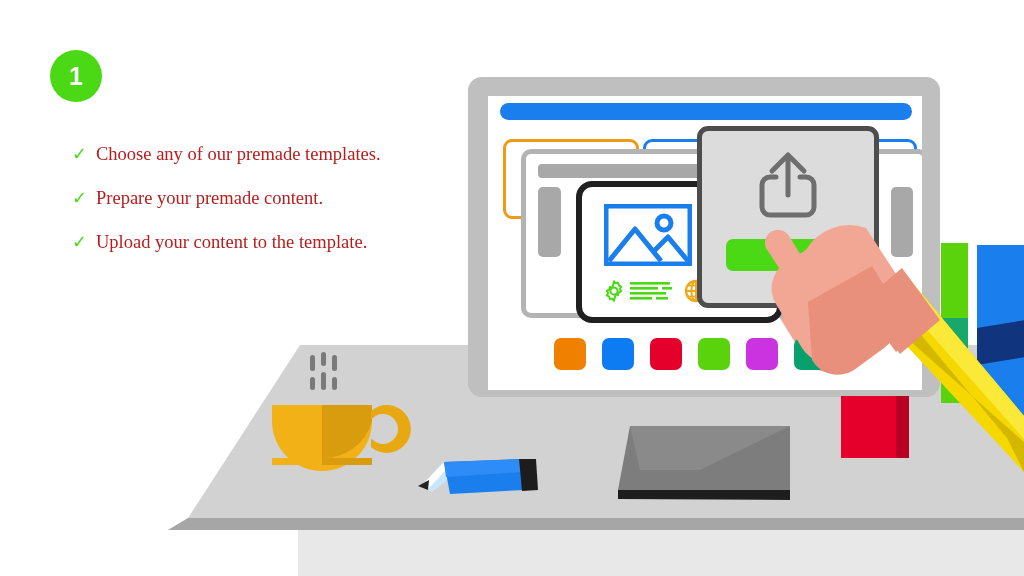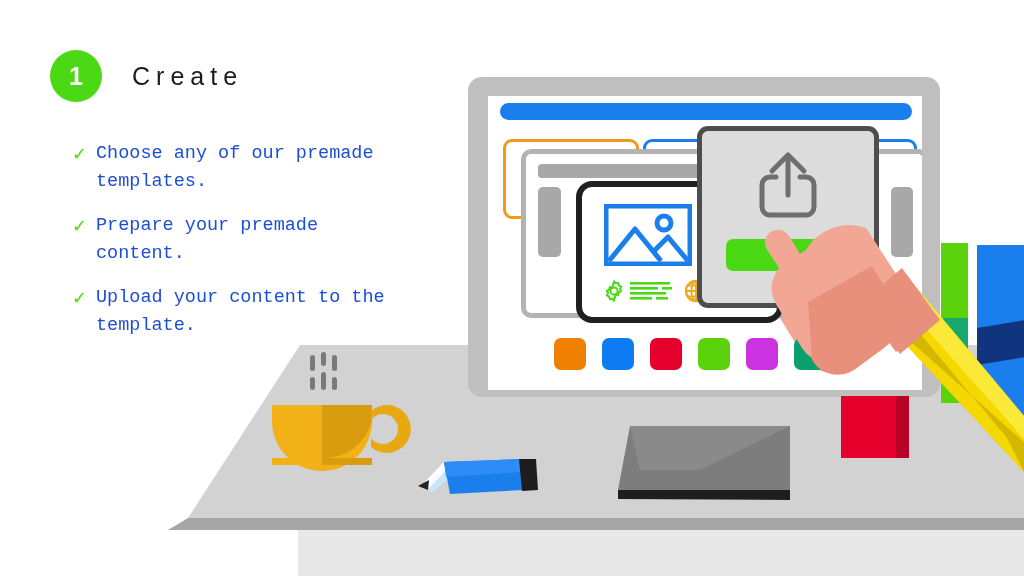--- a/index.html
+++ b/index.html
@@ -80,22 +80,22 @@
     width: 24px;
     color: #4ad914;
     font-size: 18px;
     line-height: 28px;
     font-weight: bold;
   }
   .bullet-text {
     flex: 1 1 auto;
     font-size: 18.5px;
     line-height: 28px;
-    color: #1d4ed8;
-    font-family: Liberation Mono, monospace;
+    color: #b91c1c;
+    font-family: Liberation Serif, serif;
   }
 
   
   .screen-area {
     position: absolute;
     left: 488px;
     top: 96px;
     width: 434px;
     height: 294px;
     z-index: 12;
@@ -334,21 +334,20 @@
                a30,30 0 0 1 -42,-10 Z" fill="#e8907c"></path>
 
       <polygon points="858,300 898,266 936,318 896,352" fill="#e8907c"></polygon>
     </g>
   </svg>
 
   <div class="left-col">
 
     <div class="step-head">
       <div class="step-badge">1</div>
-      <div class="step-title">Create</div>
     </div>
 
     <div class="bullets">
       <div class="bullet">
         <span class="bullet-check">✓</span>
         <span class="bullet-text">Choose any of our premade templates.</span>
       </div>
       <div class="bullet">
         <span class="bullet-check">✓</span>
         <span class="bullet-text">Prepare your premade content.</span>

